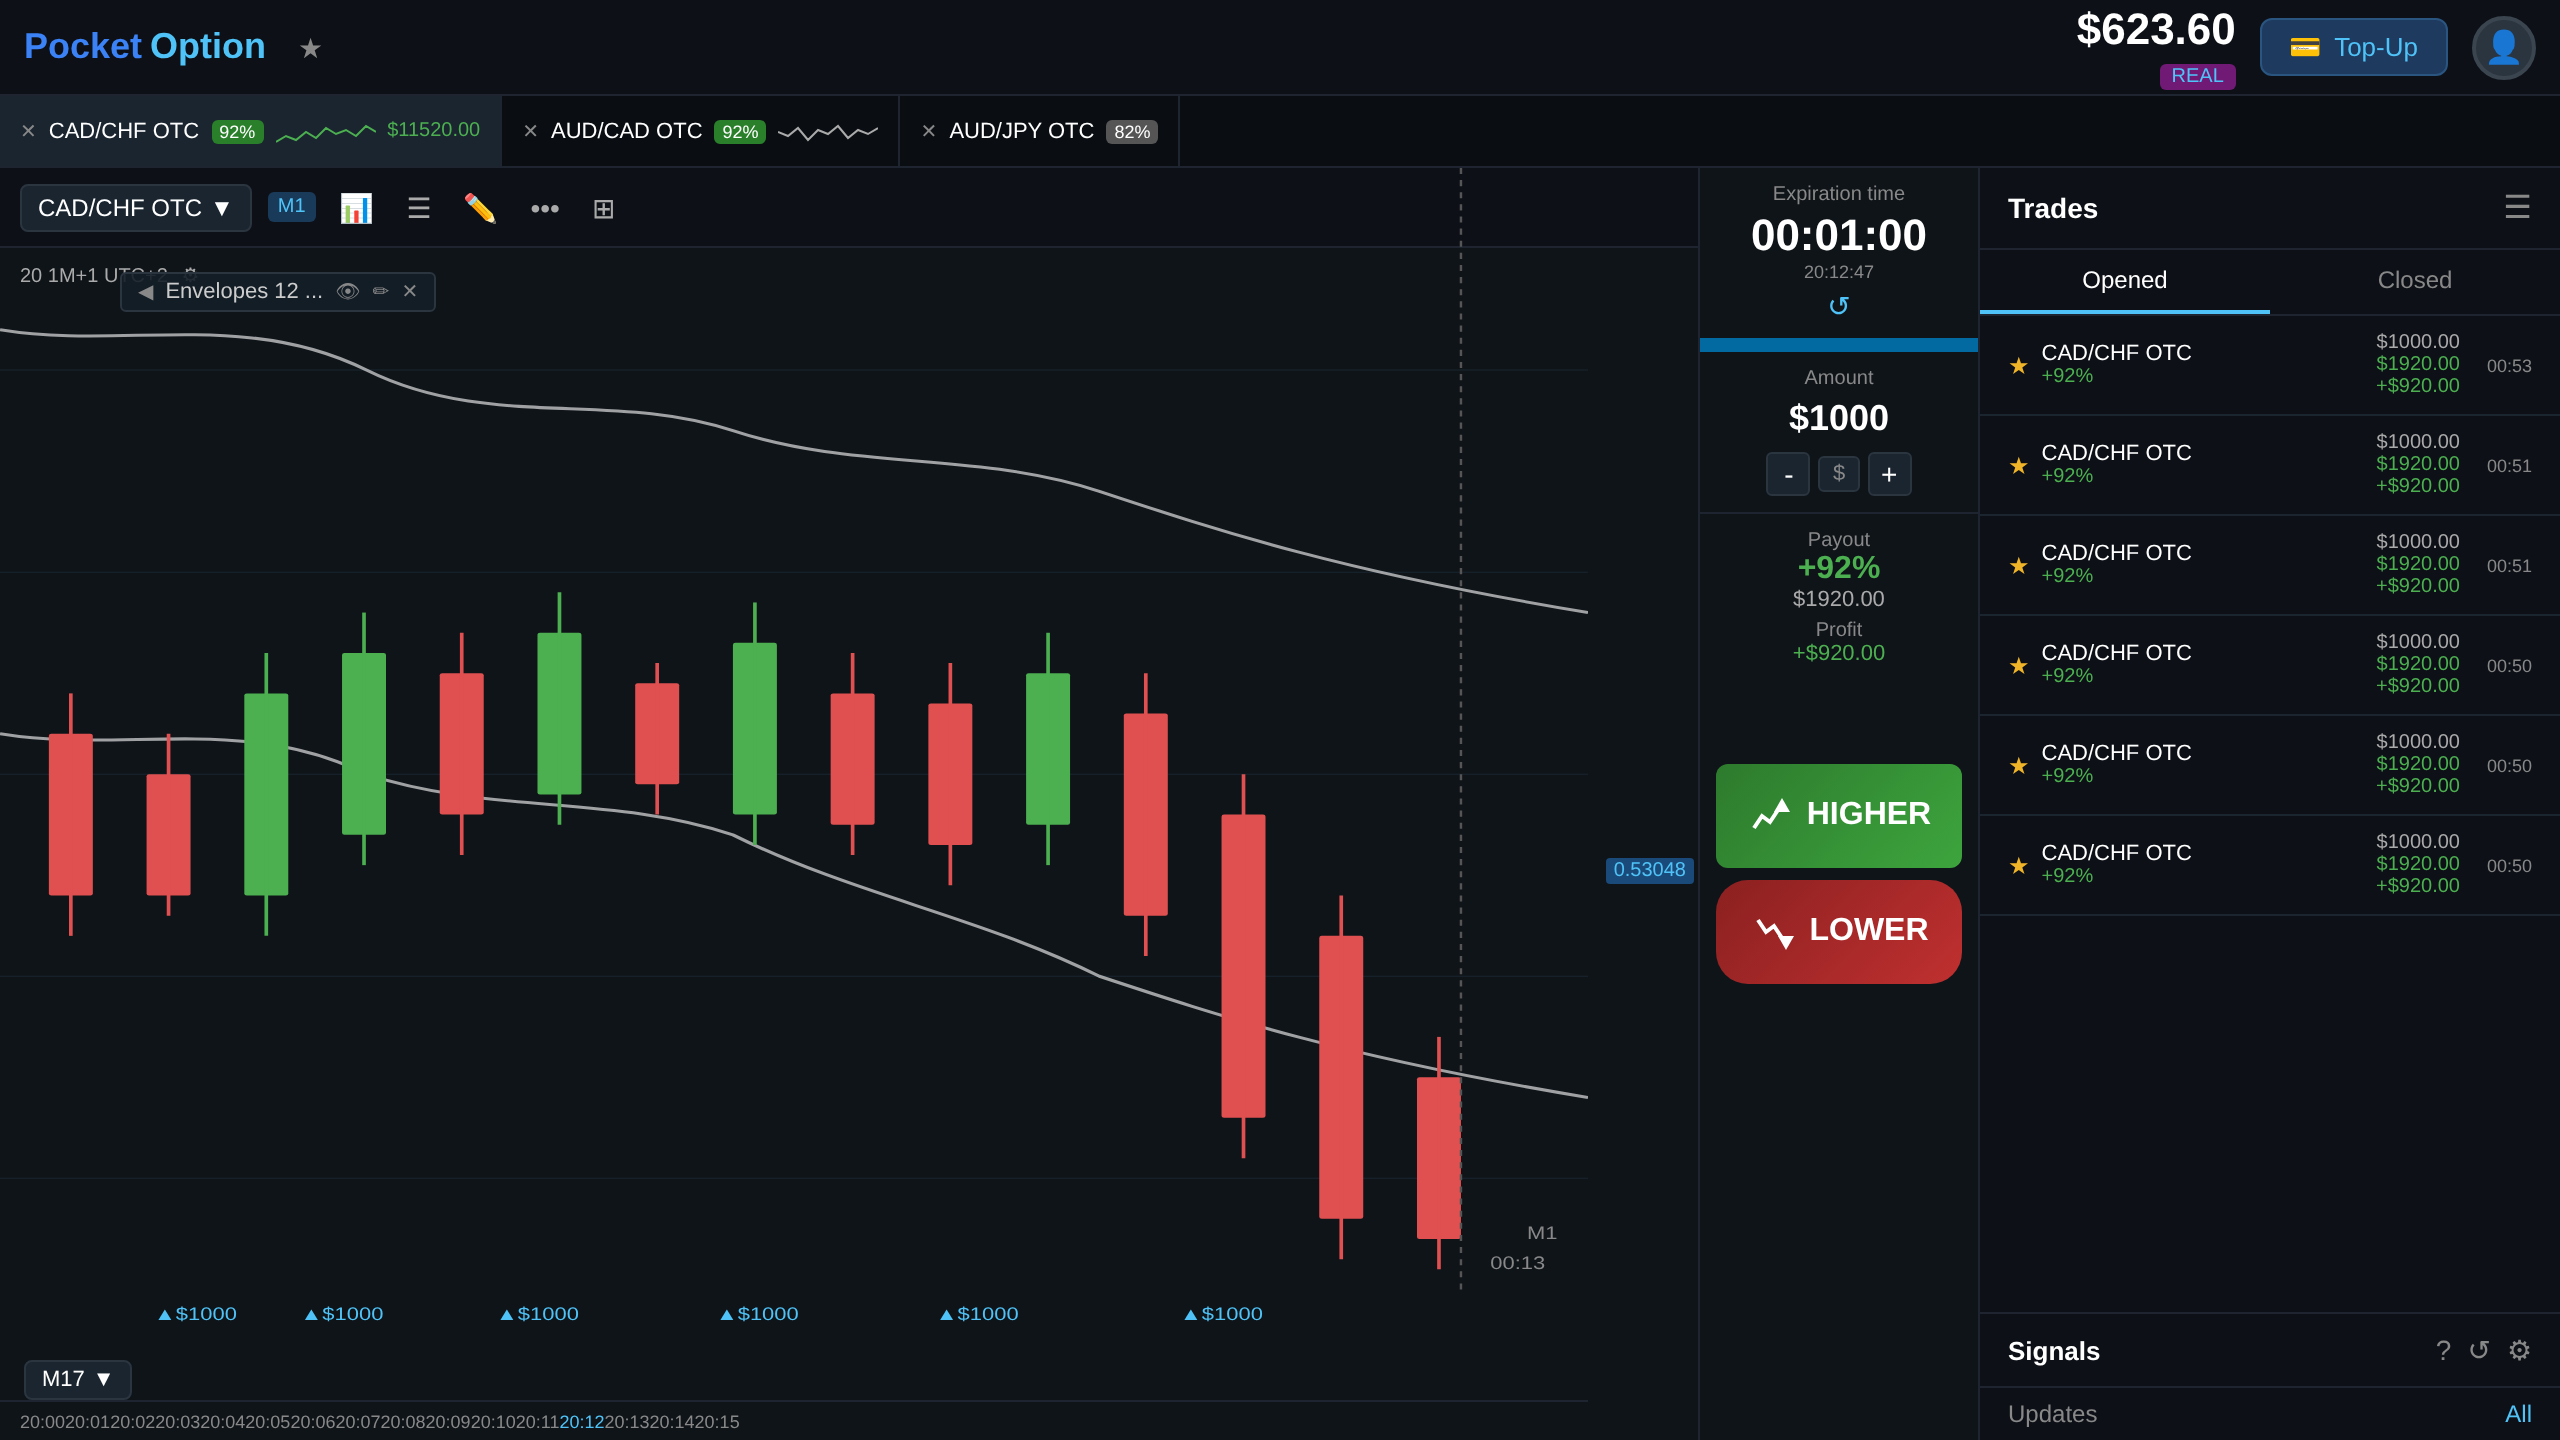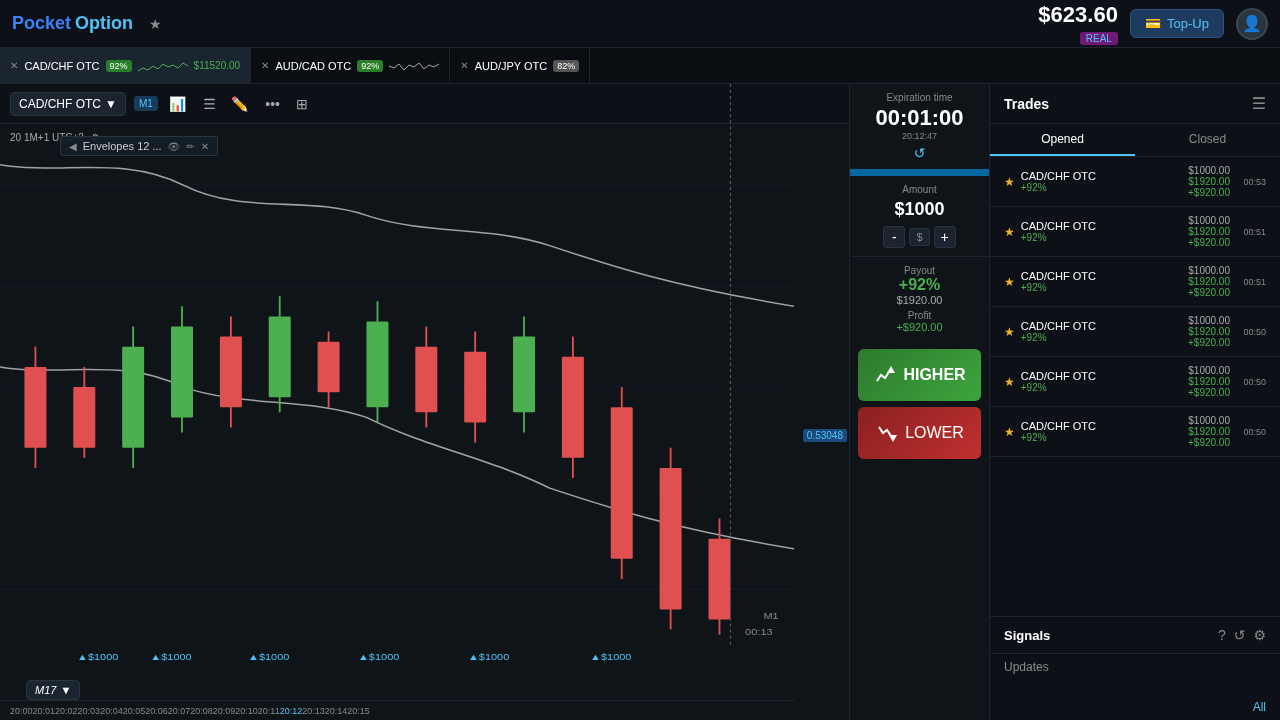--- a/index.html
+++ b/index.html
@@ -40,21 +40,21 @@
     
     .price-levels { position: absolute; right: 0; top: 48px; bottom: 30px; width: 55px; display: flex; flex-direction: column; justify-content: space-between; padding: 0 4px; font-size: 10px; color: #aaa; }
     .price-label { text-align: right; }
     .current-price { background: #1a4a7a; color: #4fc3f7; padding: 1px 4px; border-radius: 2px; font-size: 10px; }
 
     
     .time-axis { position: absolute; bottom: 0; left: 0; right: 55px; height: 20px; display: flex; align-items: center; font-size: 9px; color: #888; padding: 0 10px; border-top: 1px solid #1e2530; }
     .time-labels { display: flex; width: 100%; }
 
     
-    .bottom-bar { position: absolute; bottom: 20px; left: 26px; display: flex; align-items: flex-end; gap: 8px; font-style: italic; }
+    .bottom-bar { position: absolute; bottom: 20px; left: 12px; display: flex; align-items: flex-end; gap: 8px; }
     .m17-select { background: #1a2530; border: 1px solid #2a3540; color: #fff; padding: 3px 8px; border-radius: 4px; font-size: 11px; cursor: pointer; display: flex; align-items: center; gap: 4px; }
 
     
     .trading-panel { width: 140px; background: #0f1419; border-right: 1px solid #1e2530; display: flex; flex-direction: column; }
 
     
     .expiration-section { padding: 8px; text-align: center; border-bottom: 7px solid #0369a1; }
     .exp-label { font-size: 10px; color: #888; margin-bottom: 2px; }
     .exp-time { font-size: 22px; font-weight: bold; color: #fff; }
     .exp-date { font-size: 9px; color: #888; }
@@ -71,22 +71,22 @@
     
     .payout-section { padding: 8px; text-align: center; }
     .payout-label { font-size: 10px; color: #888; }
     .payout-pct { font-size: 16px; font-weight: bold; color: #4caf50; }
     .payout-amount { font-size: 11px; color: #aaa; }
     .profit-label { font-size: 10px; color: #888; margin-top: 4px; }
     .profit-amount { font-size: 11px; color: #4caf50; }
 
     
     .trade-buttons { padding: 8px; display: flex; flex-direction: column; gap: 6px; }
-    .higher-btn { background: linear-gradient(135deg, #2d7a2d, #3da53d); border: none; color: #fff; padding: 14px 8px; border-radius: 6px; cursor: pointer; font-size: 16px; font-weight: bold; display: flex; align-items: center; justify-content: center; gap: 6px; }
-    .lower-btn { background: linear-gradient(135deg, #8b2020, #c03030); border: none; color: #fff; padding: 14px 8px; border-radius: 6px; cursor: pointer; font-size: 16px; font-weight: normal; display: flex; align-items: center; justify-content: center; gap: 6px; }
+    .higher-btn { background: linear-gradient(135deg, #2d7a2d, #3da53d); border: none; color: #fff; padding: 14px 8px; border-radius: 6px; cursor: pointer; font-size: 16px; font-weight: bold; display: flex; align-items: center; justify-content: center; gap: 6px; margin-top: 33px; }
+    .lower-btn { background: linear-gradient(135deg, #8b2020, #c03030); border: none; color: #fff; padding: 14px 8px; border-radius: 16px; cursor: pointer; font-size: 16px; font-weight: bold; display: flex; align-items: center; justify-content: center; gap: 6px; }
 
     
     .trades-panel { width: 290px; background: #0d1117; display: flex; flex-direction: column; }
     .trades-header { display: flex; align-items: center; justify-content: space-between; padding: 10px 14px; border-bottom: 1px solid #1e2530; }
     .trades-title { font-size: 14px; font-weight: bold; color: #fff; }
     .trades-icon { color: #888; cursor: pointer; }
     .trades-tabs { display: flex; border-bottom: 1px solid #1e2530; }
     .trades-tab { flex: 1; text-align: center; padding: 8px; font-size: 12px; cursor: pointer; color: #888; }
     .trades-tab.active { color: #fff; border-bottom: 2px solid #4fc3f7; }
 
@@ -101,21 +101,21 @@
     .trade-return { font-size: 10px; color: #4caf50; }
     .trade-return-gain { font-size: 10px; color: #4caf50; }
     .trade-time { font-size: 9px; color: #888; min-width: 30px; text-align: right; }
 
     
     .signals-section { border-top: 1px solid #1e2530; padding: 10px 14px; display: flex; align-items: center; justify-content: space-between; gap: 36px; }
     .signals-label { font-size: 13px; font-weight: bold; color: #fff; }
     .signals-actions { display: flex; gap: 8px; color: #888; font-size: 14px; }
     .signals-bottom { display: flex; justify-content: space-between; padding: 6px 14px; border-top: 1px solid #1e2530; }
     .updates-label { font-size: 12px; color: #888; }
-    .all-label { font-size: 12px; color: #4fc3f7; margin-top: 40px; }
+    .all-label { font-size: 12px; color: #4fc3f7; }
 
     
     .chart-svg { position: absolute; top: 0; left: 0; width: calc(100% - 55px); height: calc(100% - 50px); }
 
     
     .indicator-label { position: absolute; top: 52px; left: 60px; background: rgba(20,30,40,0.9); border: 1px solid #2a3540; padding: 3px 8px; border-radius: 3px; font-size: 11px; color: #ccc; display: flex; align-items: center; gap: 6px; }
     .ind-btn { background: none; border: none; color: #888; cursor: pointer; font-size: 10px; }
   </style>
 </head>
 <body>

